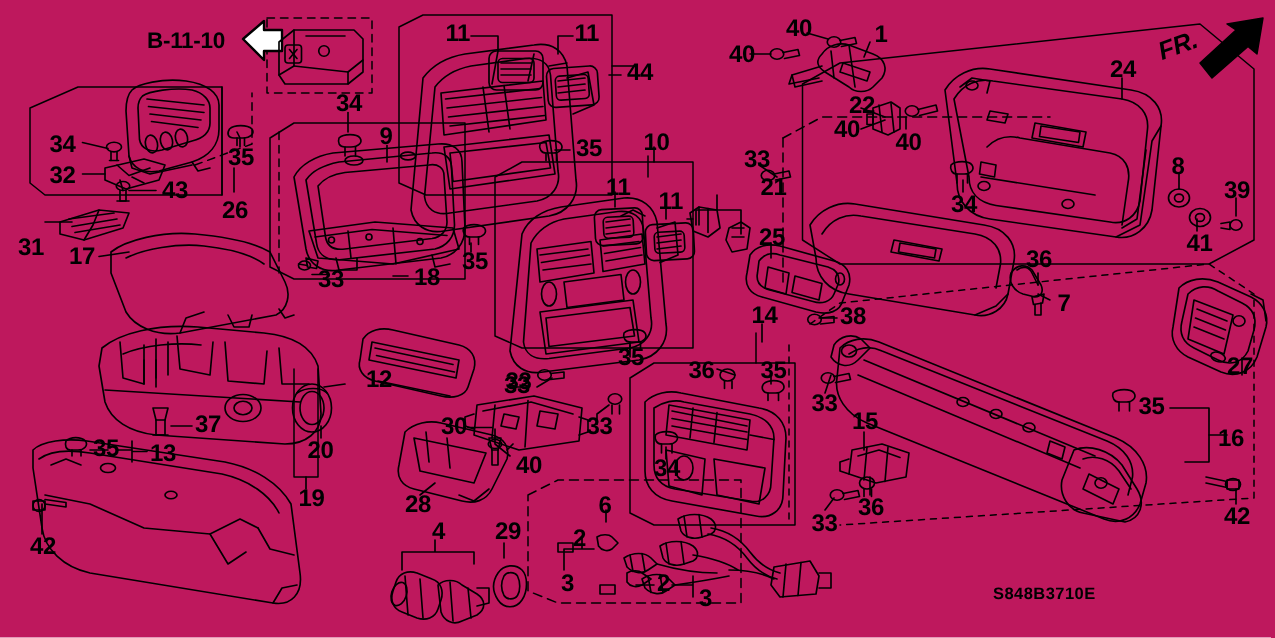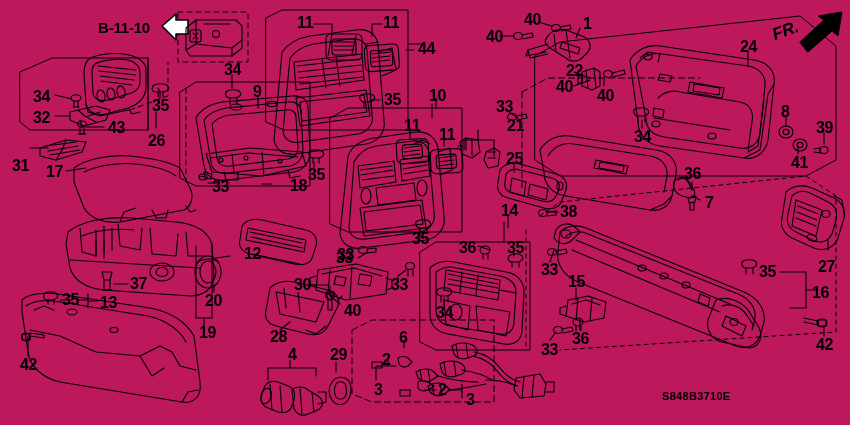--- a/index.html
+++ b/index.html
@@ -651,21 +651,21 @@
     <span class="lbl" style="left:148px;top:133px;">26</span>
     <span class="lbl" style="left:12px;top:141px;margin-top:17px;">31</span>
     <span class="lbl" style="left:46px;top:164px;">17</span>
     <span class="lbl" style="left:130px;top:276px;">37</span>
     <span class="lbl" style="left:62px;top:292px;">35</span>
     <span class="lbl" style="left:100px;top:295px;">13</span>
     <span class="lbl" style="left:20px;top:357px;">42</span>
     <span class="lbl" style="left:224px;top:62px;">34</span>
     <span class="lbl" style="left:253px;top:84px;">9</span>
     <span class="lbl" style="left:212px;top:179px;">33</span>
-    <span class="lbl" style="left:290px;top:178px;">18</span>
+    <span class="lbl" style="left:276px;top:178px;">18</span>
     <span class="lbl" style="left:308px;top:167px;">35</span>
     <span class="lbl" style="left:244px;top:246px;">12</span>
     <span class="lbl" style="left:205px;top:293px;">20</span>
     <span class="lbl" style="left:199px;top:325px;">19</span>
     <span class="lbl" style="left:270px;top:329px;">28</span>
     <span class="lbl" style="left:294px;top:277px;">30</span>
     <span class="lbl" style="left:344px;top:303px;">40</span>
     <span class="lbl" style="left:337px;top:247px;">33</span>
     <span class="lbl" style="left:288px;top:347px;">4</span>
     <span class="lbl" style="left:330px;top:347px;">29</span>
@@ -706,17 +706,17 @@
     <span class="lbl" style="left:684px;top:166px;">36</span>
     <span class="lbl" style="left:705px;top:195px;">7</span>
     <span class="lbl" style="left:560px;top:204px;">38</span>
     <span class="lbl" style="left:541px;top:262px;">33</span>
     <span class="lbl" style="left:568px;top:274px;">15</span>
     <span class="lbl" style="left:572px;top:331px;">36</span>
     <span class="lbl" style="left:541px;top:342px;">33</span>
     <span class="lbl" style="left:759px;top:264px;">35</span>
     <span class="lbl" style="left:812px;top:285px;">16</span>
     <span class="lbl" style="left:816px;top:337px;">42</span>
-    <span class="lbl" style="left:818px;top:259px;">27</span>
+    <span class="lbl" style="left:818px;top:237px;">27</span>
     <span class="lbl code" style="left:662px;top:391px;">S848B3710E</span>
   </div>
 
 </div>
 
 </body></html>

